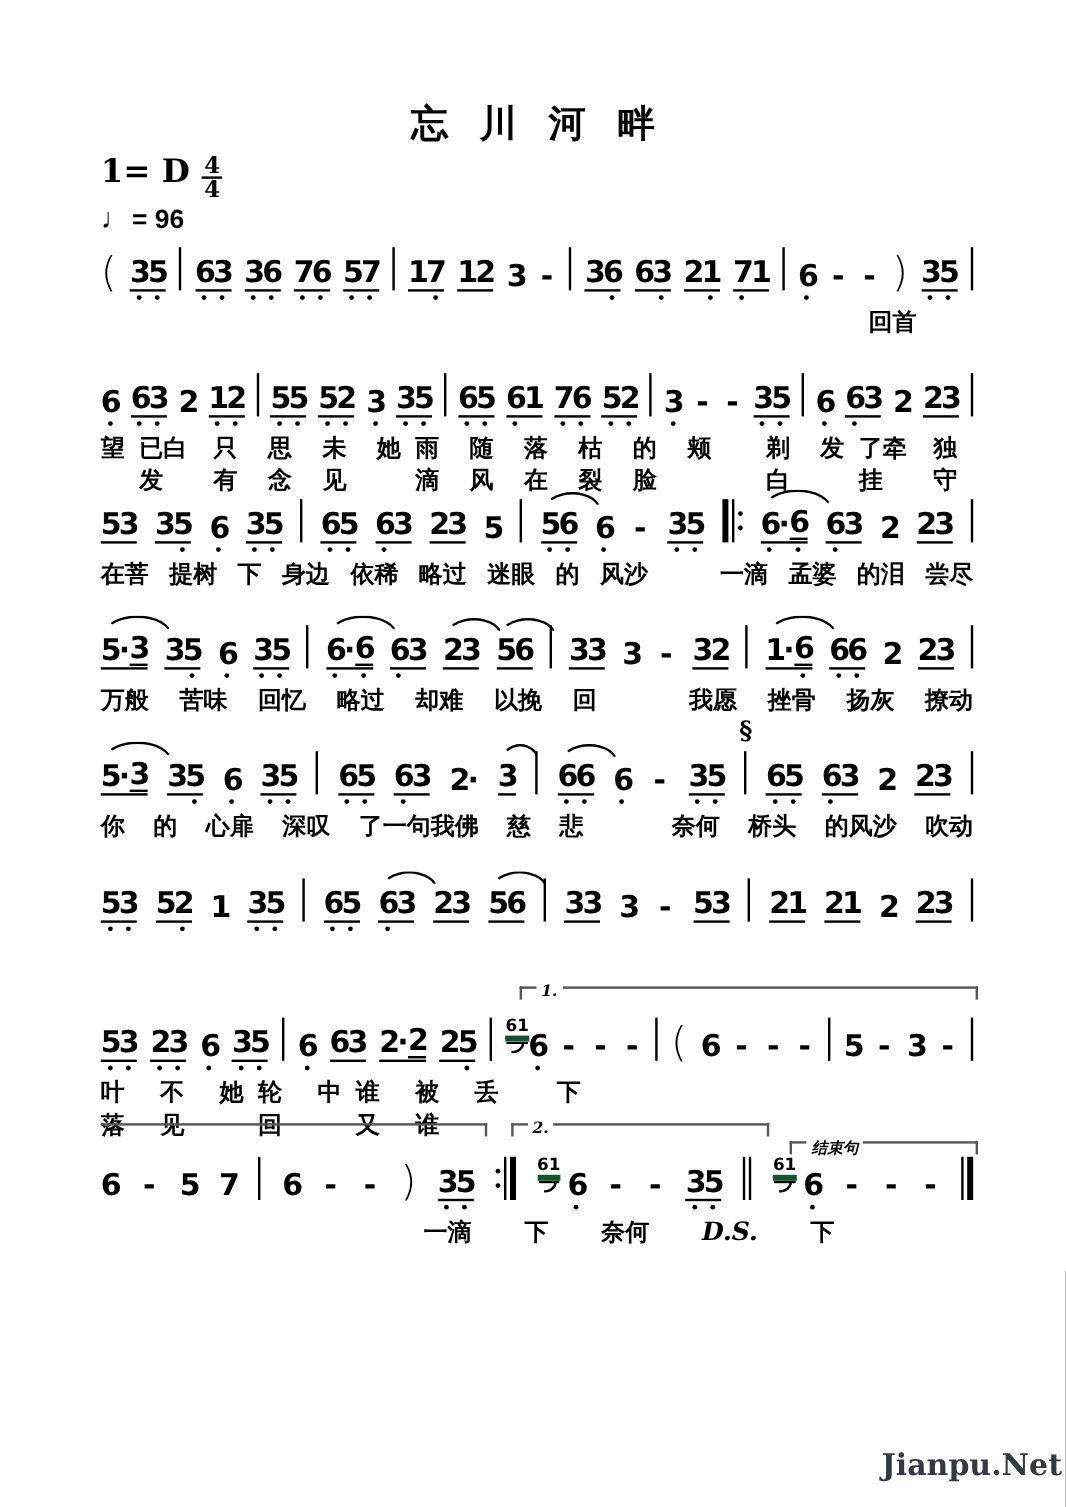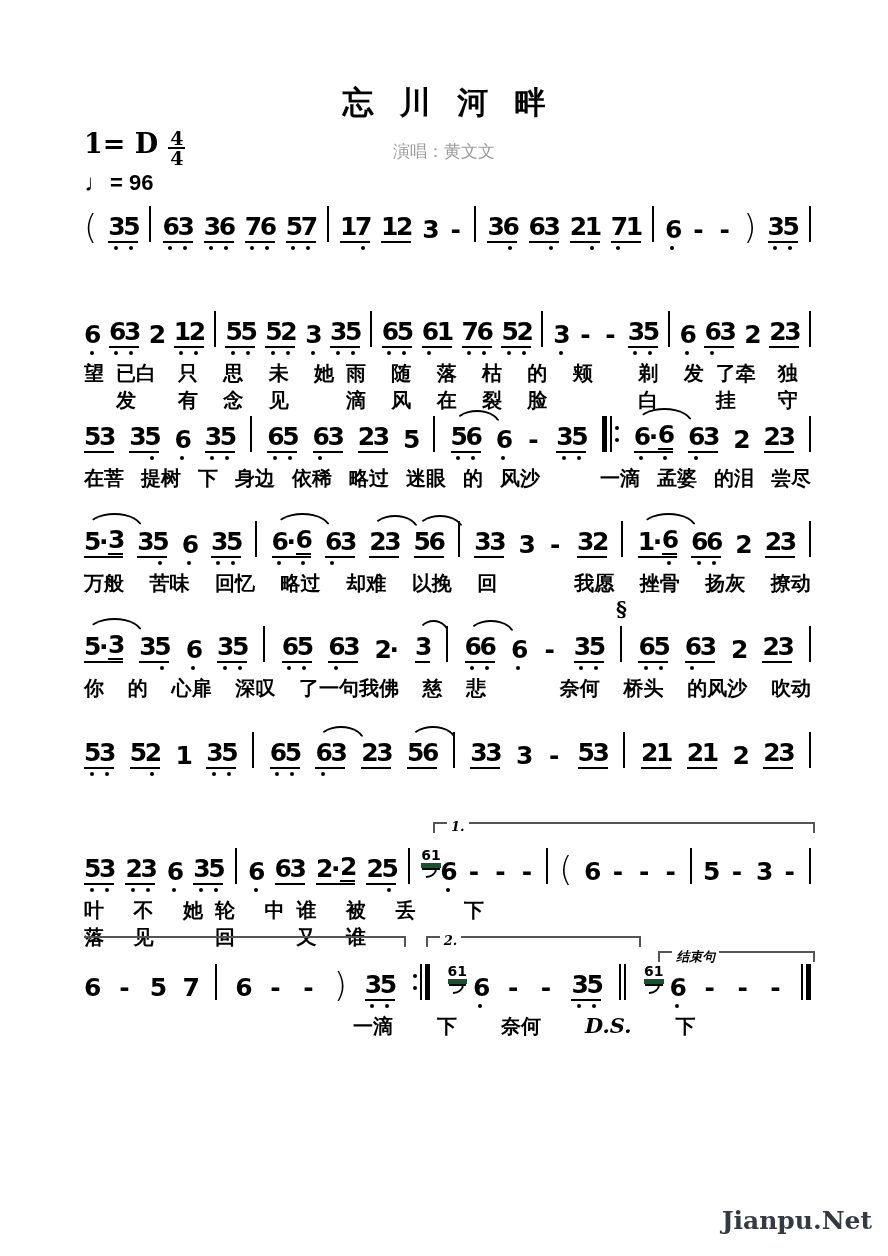--- a/index.html
+++ b/index.html
@@ -54,21 +54,21 @@
          font:bold 21px "DejaVu Serif",serif;}
   .bracket{position:absolute;top:8px;height:9px;border-top:2px solid #555;border-right:2px solid #555;}
   .bracket.closed-left{border-left:2px solid #555;}
   .bracket-label{position:absolute;top:-5px;left:12px;background:#fff;padding:0 4px;
                  font:italic bold 13px "DejaVu Serif",serif;white-space:nowrap;}
   .lyrics{display:flex;gap:12px;margin-top:3px;font:bold 20px "Liberation Sans",sans-serif;}
   .lyrics.between{justify-content:space-between;}
   .lyr-spacer{display:inline-block;width:26px;}
   .ds{font:italic bold 21px "DejaVu Serif",serif;}
   
-  .watermark{position:absolute;right:16px;top:1206px;
+  .watermark{position:absolute;right:3px;top:1206px;
              font:bold 25px "DejaVu Serif",serif;color:#333a42;}
 </style>
 </head>
 <body>
 
 <div class="page">
 
   <div class="title">忘川河畔</div>
 
   <div class="keyblock">
@@ -78,21 +78,20 @@
         <span class="num">4</span>
         <span class="den">4</span>
       </span>
     </div>
     <div class="temporow">
       <span class="tempo-note">♩</span>
       <span class="tempo-val">= 96</span>
     </div>
   </div>
 
-  <div class="singer">演唱：黄文文</div>
 
 
   <div class="score">
       <div class="mline" style="top: 186px;">
         <div class="notes">
           <div class="paren">(</div>
           <div class="tok">
             <div class="chars u1">
               <span class="ch">3</span>
               <span class="ch">5</span>
@@ -297,20 +296,23 @@
                 <div class="octdot"></div>
               </div>
               <div class="dotcell">
                 <div class="octdot"></div>
               </div>
             </div>
           </div>
           <div class="bar">
             <div class="bl2"></div>
           </div>
+        </div>
+        <div class="lyrics" style="padding-left: 88%;">
+          <span>回首</span>
         </div>
       </div>
       <div class="mline" style="top: 291px;">
         <div class="notes">
           <div class="tok">
             <div class="chars">
               <span class="ch">6</span>
             </div>
             <div class="dots">
               <div class="dotcell">

